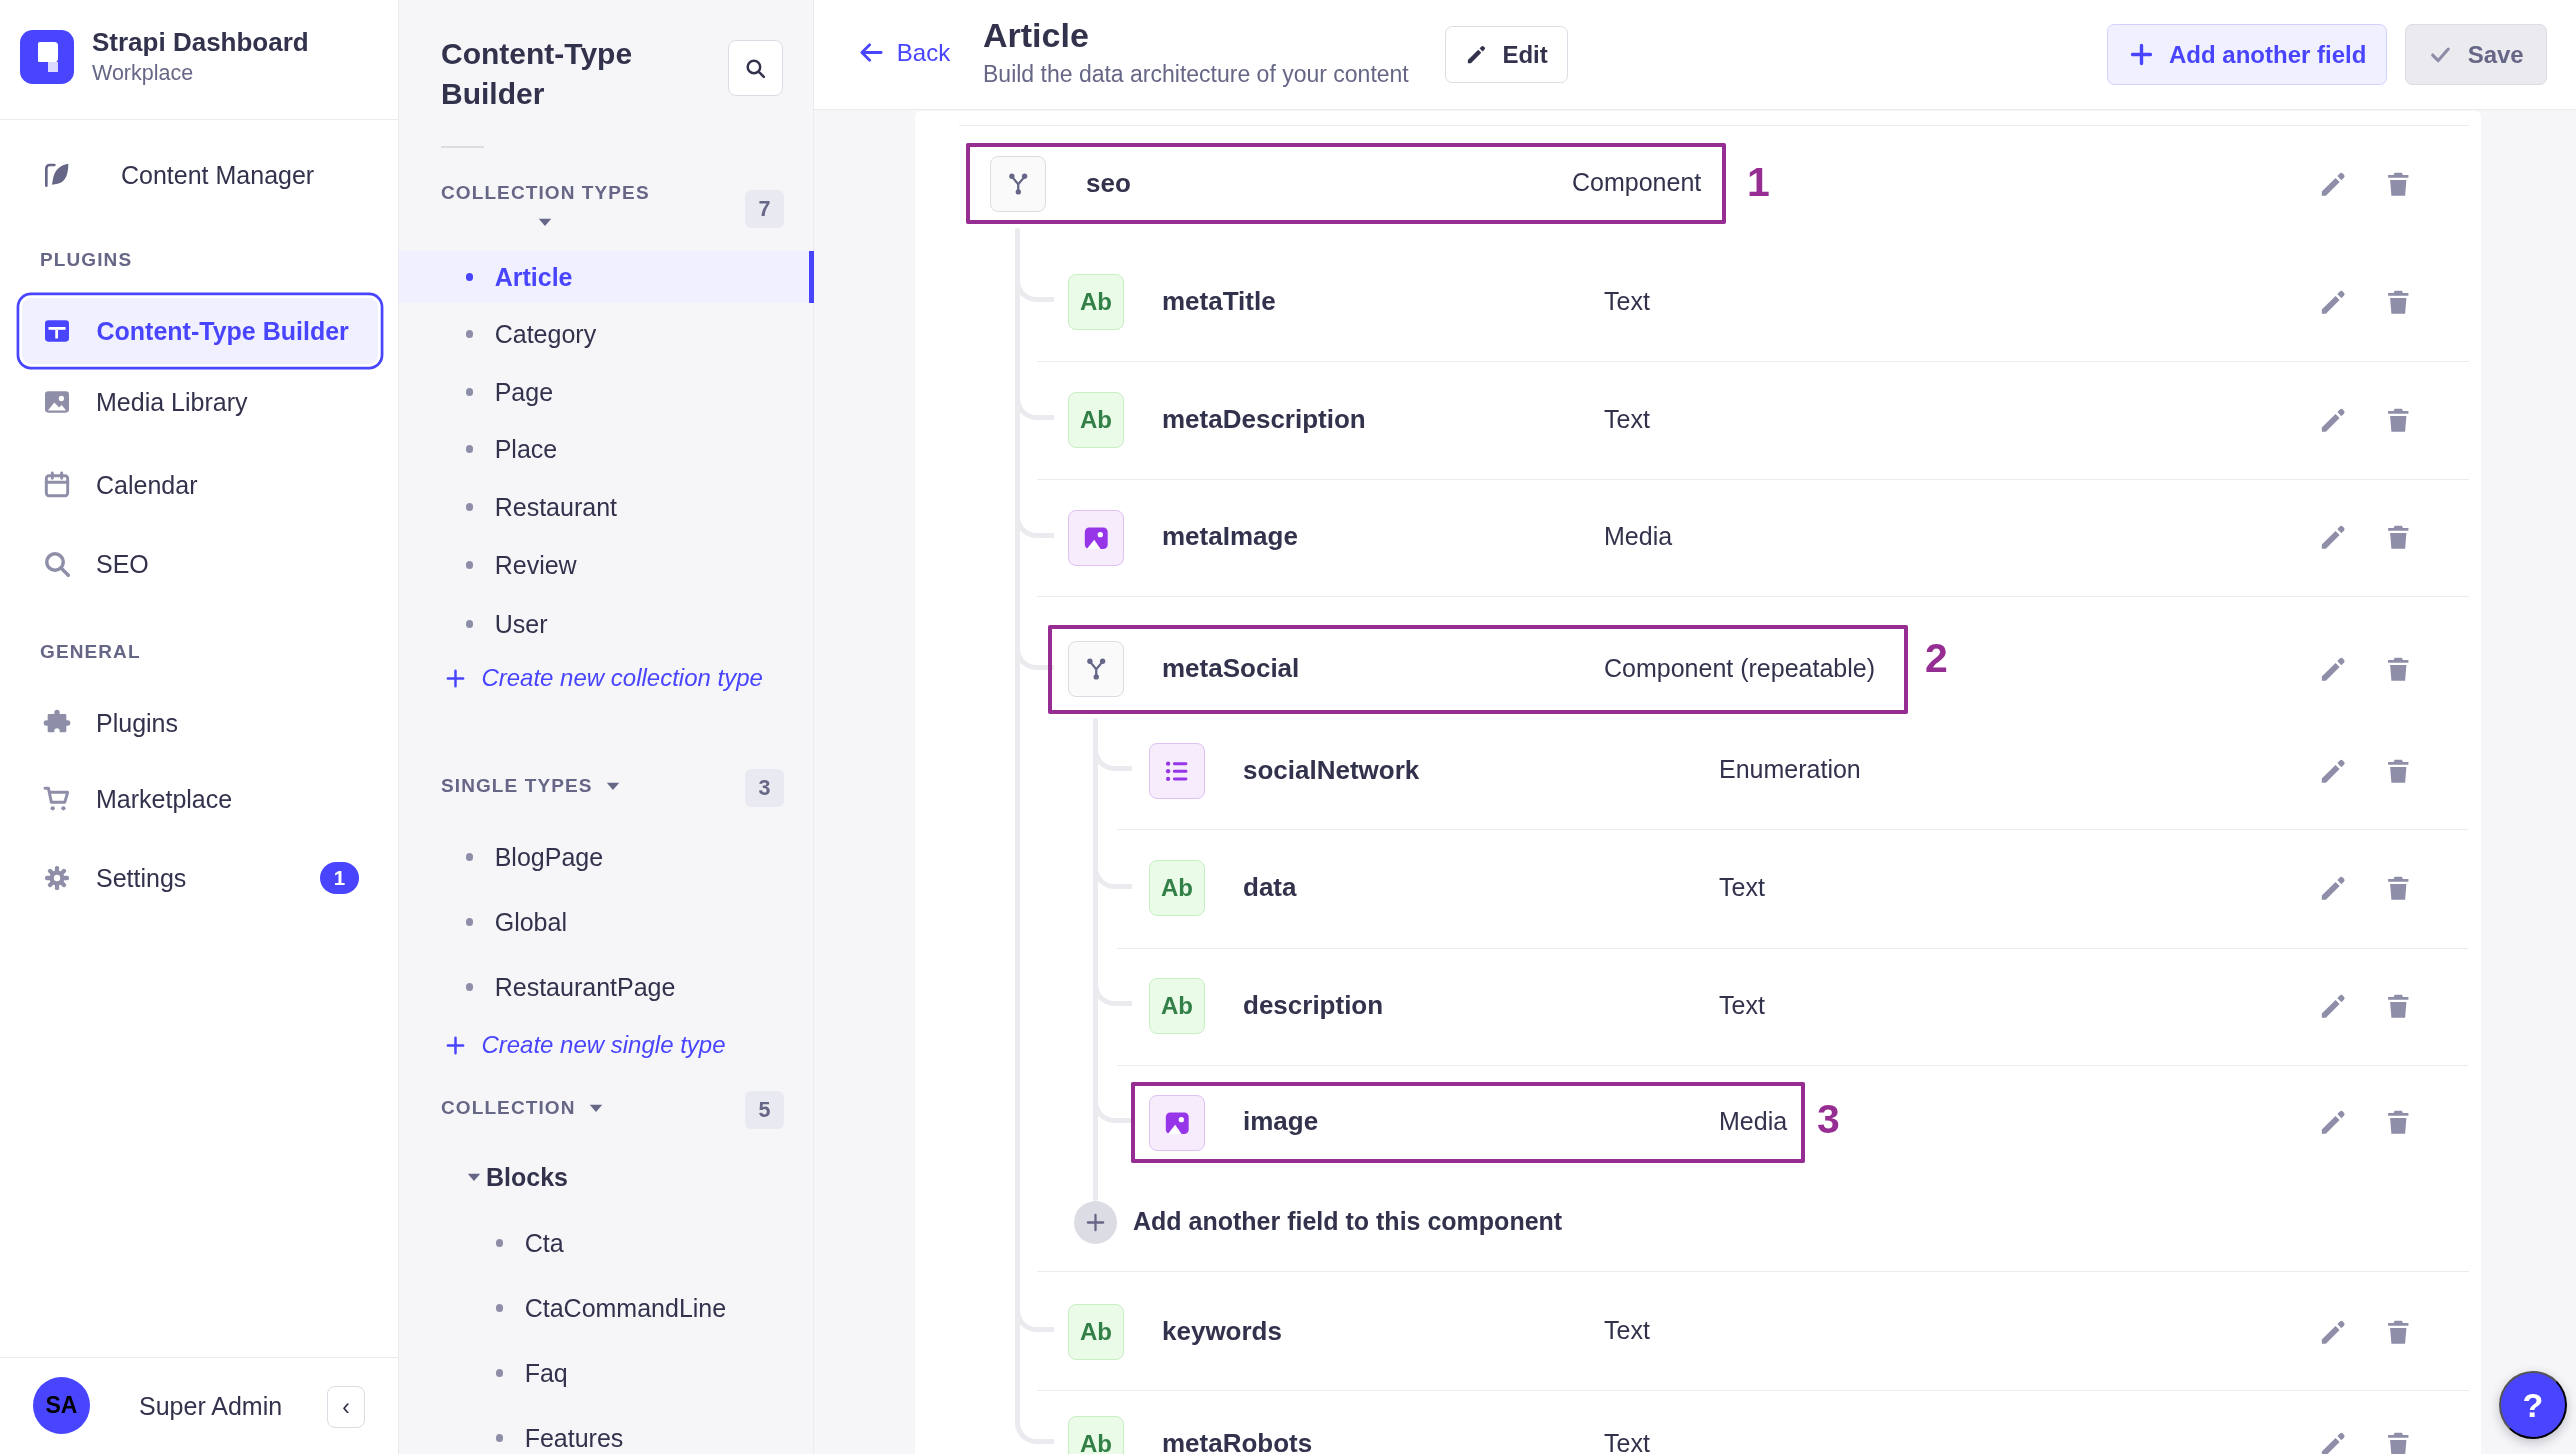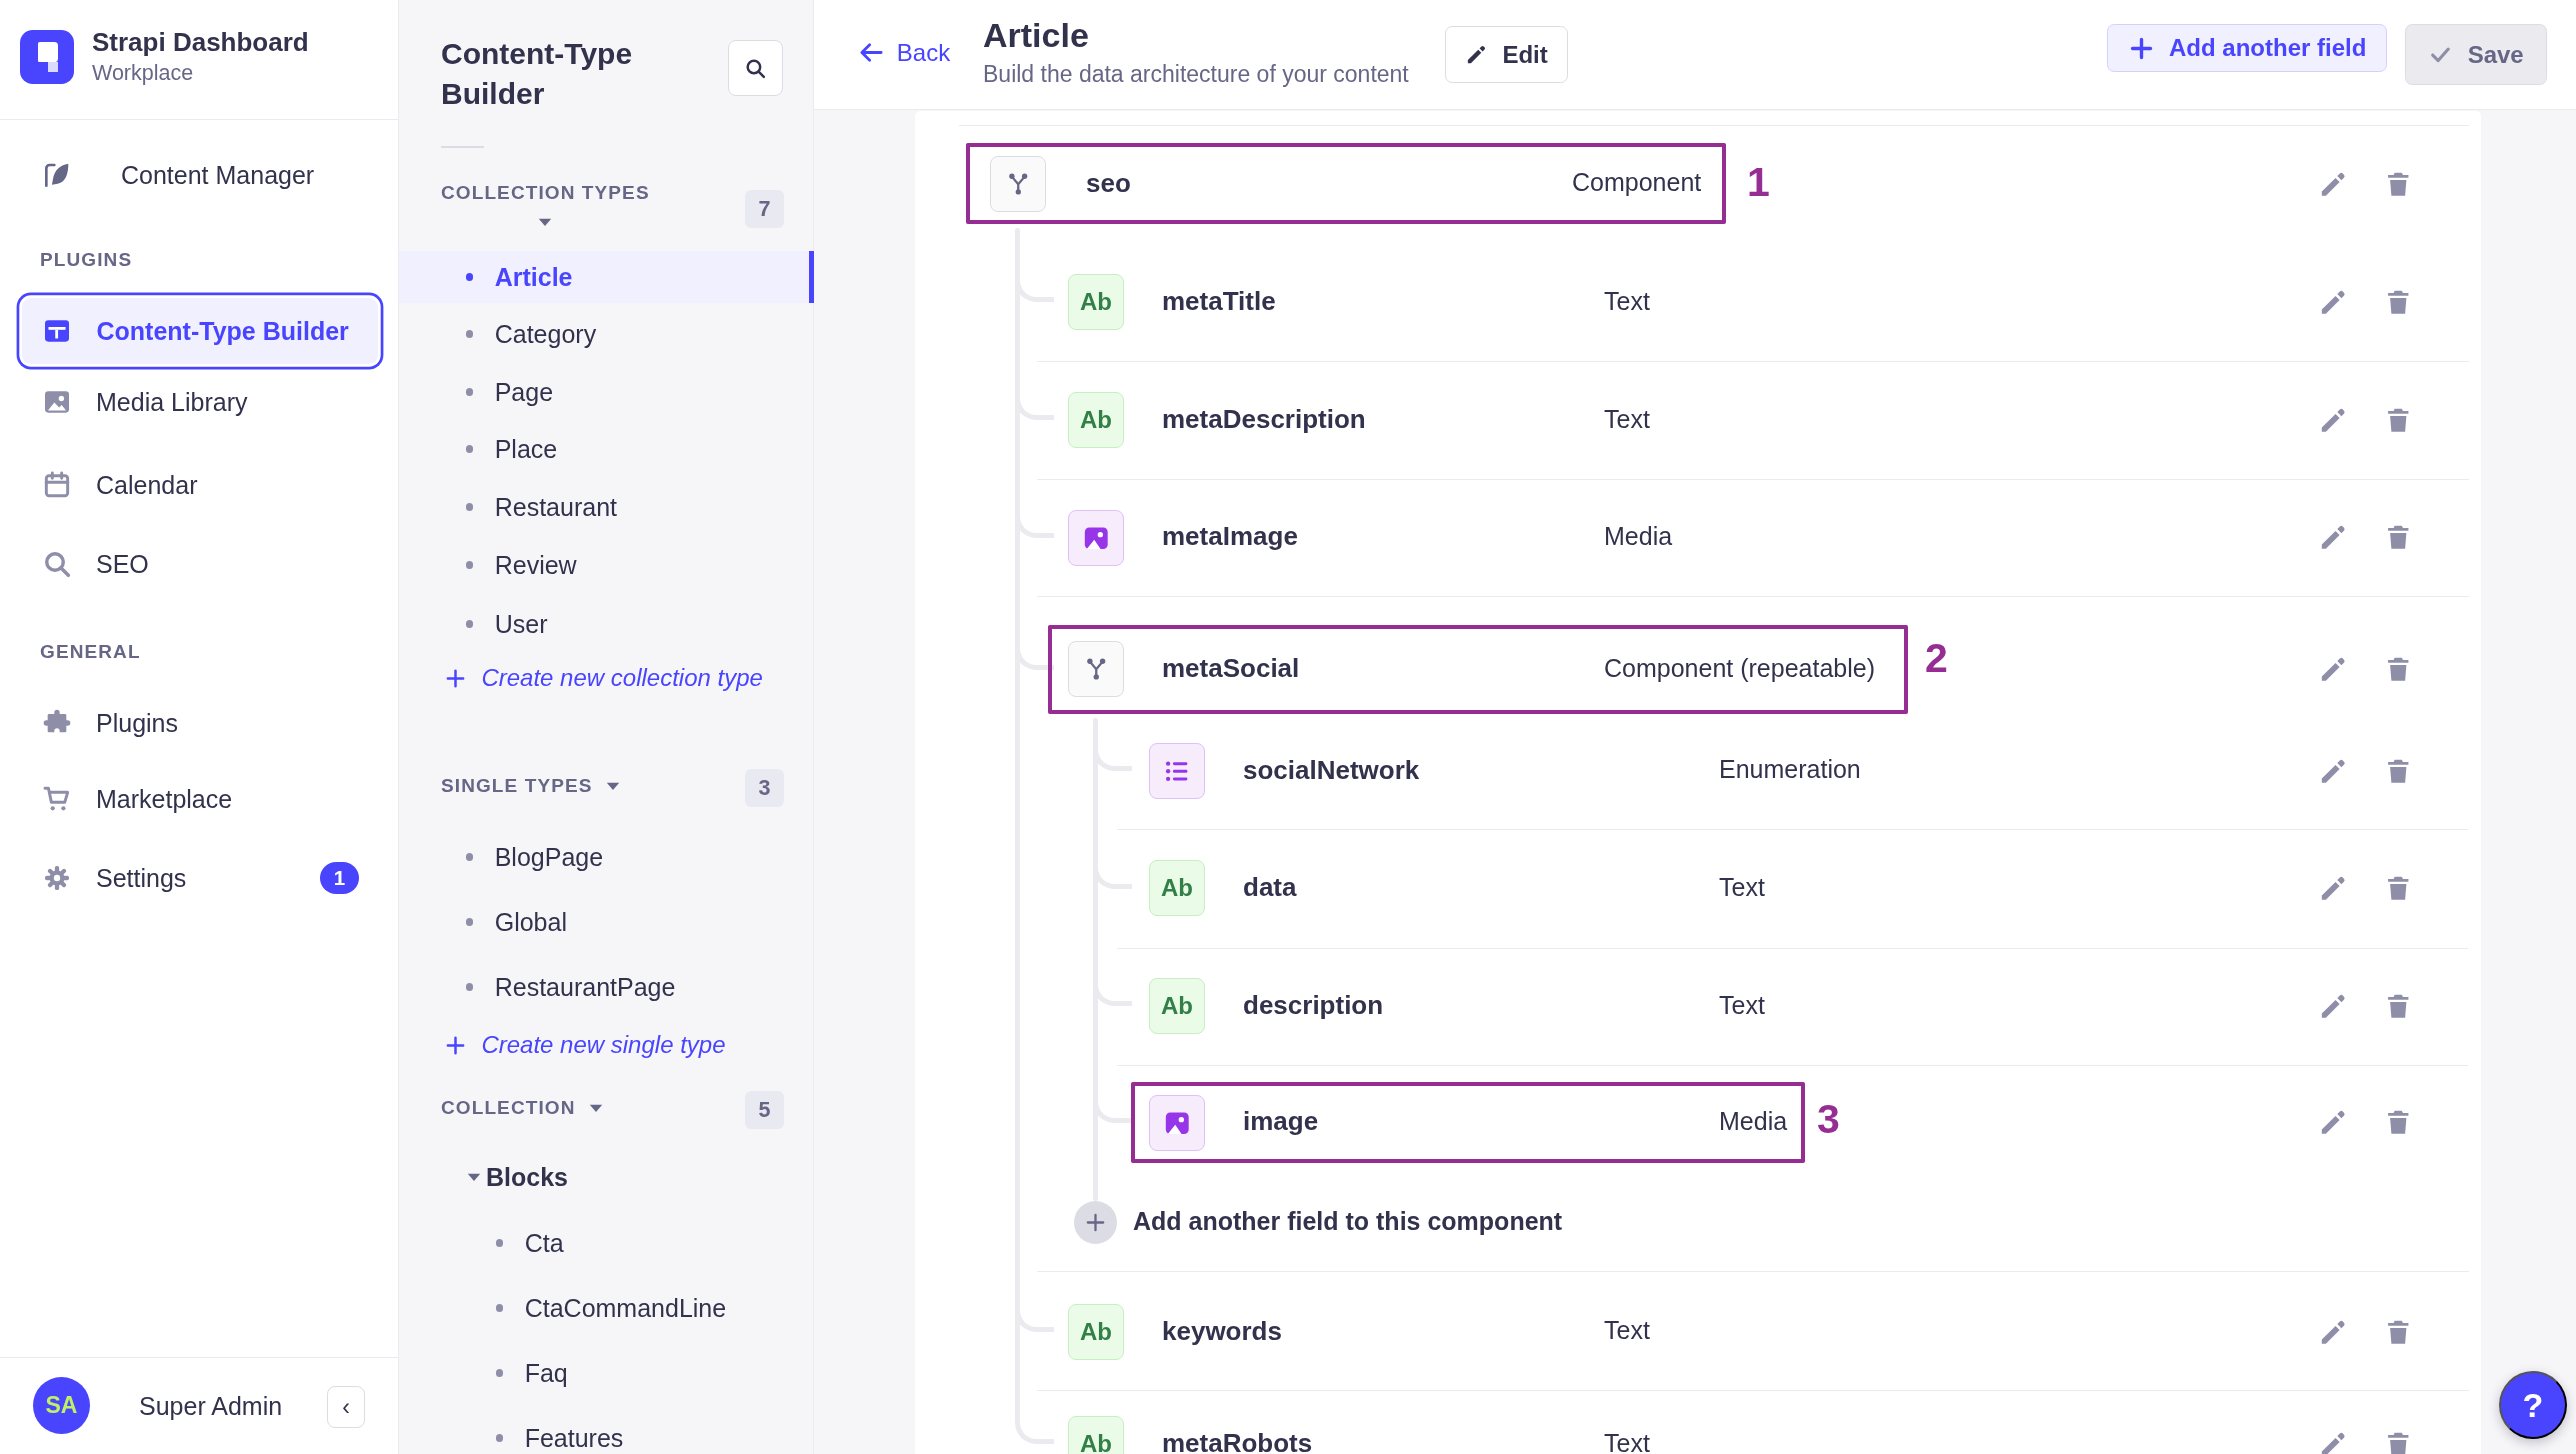--- a/index.html
+++ b/index.html
@@ -16,21 +16,21 @@
   .brand-logo .b3 { position:absolute; left:28px; top:32px; width:10px; height:10px; background:#fff; opacity:.8; }
   .brand-name { font-size:26px; font-weight:700; color:#32324d; line-height:30.5px; }
   .brand-sub { font-size:21.5px; color:#666687; margin-top:3.6px; }
   .sb-divider { position:absolute; left:0; top:119px; width:399px; height:0.9px; background:#eaeaef; }
   .nav-item { position:absolute; left:0; width:399px; height:54px; display:flex; align-items:center; gap:23px; padding-left:40px; cursor:pointer; font-size:25px; font-weight:500; color:#32324d; }
   .nav-item .nicon { width:33px; height:33px; flex:0 0 auto; display:flex; align-items:center; justify-content:center; }
   .nav-item.active-plugin { left:21.5px; width:356px; height:66px; padding-left:19px; background:#f0f0ff; border-radius:9px; box-shadow:0 0 0 2.7px #ffffff, 0 0 0 5.4px #4945ff; color:#4945ff; font-weight:600; }
   .nav-section-label { position:absolute; left:40px; font-size:19px; font-weight:700; letter-spacing:1.1px; color:#666687; }
   .nav-badge { position:absolute; width:39px; height:32px; border-radius:16px; background:#4945ff; color:#fff; font-size:20.6px; font-weight:700; display:flex; align-items:center; justify-content:center; }
   .user-row { position:absolute; left:0; top:1357px; width:399px; height:97px; border-top:0.9px solid #eaeaef; }
-  .avatar { position:absolute; left:33px; top:19px; width:57px; height:57px; border-radius:50%; background:#4945ff; color:#bef264; font-size:23px; font-weight:700; display:flex; align-items:center; justify-content:center; }
+  .avatar { position:absolute; left:33px; top:19px; width:57px; height:57px; border-radius:50%; background:#4945ff; color:#000000; font-size:23px; font-weight:700; display:flex; align-items:center; justify-content:center; }
   .user-name { position:absolute; left:139px; top:34px; font-size:25px; font-weight:500; color:#32324d; }
   .collapse-btn { position:absolute; left:327px; top:28px; width:38px; height:42px; border:0.9px solid #dcdce4; border-radius:8px; background:#fff; display:flex; align-items:center; justify-content:center; cursor:pointer; font-size:23px; color:#32324d; }
 
   
   .builder-sidebar { position:absolute; left:399px; top:0; width:415px; height:1454px; background:#f6f6f9; border-right:0.9px solid #eaeaef; z-index:9; }
   .builder-title { position:absolute; left:42px; top:34px; width:278px; font-size:30px; line-height:40px; font-weight:700; color:#32324d; }
   .search-btn { position:absolute; left:329px; top:40px; width:55px; height:56px; background:#fff; border:0.9px solid #dcdce4; border-radius:8px; display:flex; align-items:center; justify-content:center; cursor:pointer; }
   .mini-divider { position:absolute; left:42px; top:146px; width:43px; height:1.8px; background:#dcdce4; }
   .bs-header { position:absolute; left:42px; display:flex; align-items:center; gap:12.6px; font-size:19px; font-weight:700; letter-spacing:1.1px; color:#666687; cursor:pointer; }
   .count-badge { position:absolute; left:346px; width:39px; height:38px; background:#e9e9f1; border-radius:6.3px; color:#666687; font-size:21.5px; font-weight:700; display:flex; align-items:center; justify-content:center; }
@@ -42,21 +42,21 @@
   .bs-item.active-type::after { content:""; position:absolute; right:0; top:0; width:5.4px; height:100%; background:#4945ff; }
   .bs-create { position:absolute; left:45px; display:flex; align-items:center; gap:14.4px; font-size:24px; color:#4945ff; cursor:pointer; font-weight:500;font-style:italic; }
   .bs-group { position:absolute; left:67px; display:flex; align-items:center; gap:4px; font-size:25px; font-weight:600; color:#32324d; cursor:pointer; }
 
   
   .main-header { position:absolute; left:814px; top:0; width:1762px; height:110px; background:#fff; border-bottom:0.9px solid #eaeaef; z-index:5; }
   .back-link { position:absolute; left:43px; top:38px; display:flex; align-items:center; gap:10.8px; color:#4945ff; font-size:24px; font-weight:500; cursor:pointer; }
   .page-title { position:absolute; left:169px; top:16px; font-size:34px; font-weight:700; color:#32324d; }
   .page-subtitle { position:absolute; left:169px; top:61px; font-size:23px; color:#666687; }
   .edit-btn { position:absolute; left:631px; top:26px; height:57px; padding:0 19px; background:#fff; border:0.9px solid #dcdce4; border-radius:7.2px; display:flex; align-items:center; gap:14.4px; font-size:24px; font-weight:700; color:#32324d; cursor:pointer; }
-  .addfield-btn { position:absolute; left:1293px; top:24px; width:280px; height:48px; background:#f0f0ff; border:0.9px solid #d2d1fd; border-radius:7.2px; display:flex; align-items:center; justify-content:center; gap:14.4px; font-size:24px; font-weight:700; color:#4945ff; cursor:pointer; }
+  .addfield-btn { position:absolute; left:1293px; top:24px; width:280px; height:61px; background:#f0f0ff; border:0.9px solid #d2d1fd; border-radius:7.2px; display:flex; align-items:center; justify-content:center; gap:14.4px; font-size:24px; font-weight:700; color:#4945ff; cursor:pointer; }
   .save-btn { position:absolute; left:1591px; top:24px; width:142px; height:61px; background:#eaeaef; border:0.9px solid #dcdce4; border-radius:7.2px; display:flex; align-items:center; justify-content:center; gap:14.4px; font-size:24px; font-weight:700; color:#666687; cursor:pointer; }
 
   
   .content { position:absolute; left:814px; top:111px; width:1762px; height:1343px; background:#f6f6f9; overflow:hidden; }
   .card { position:absolute; left:101px; top:0; width:1566px; height:1364px; background:#fff; border-radius:5.4px 5.4px 0 0; }
   .row-divider { position:absolute; height:0.9px; background:#eaeaef; z-index:2; }
   .trunk { position:absolute; width:5.4px; background:#eaeaef; border-radius:2.7px; z-index:1; }
   .elbow { position:absolute; width:39px; height:38px; border-left:5.4px solid #eaeaef; border-bottom:5.4px solid #eaeaef; border-bottom-left-radius:21.5px; z-index:1; }
   .field-icon { position:absolute; width:56px; height:56px; border-radius:8px; display:flex; align-items:center; justify-content:center; z-index:3; }
   .field-icon.kind-component { background:#fafafb; border:1.8px solid #dcdce4; }

